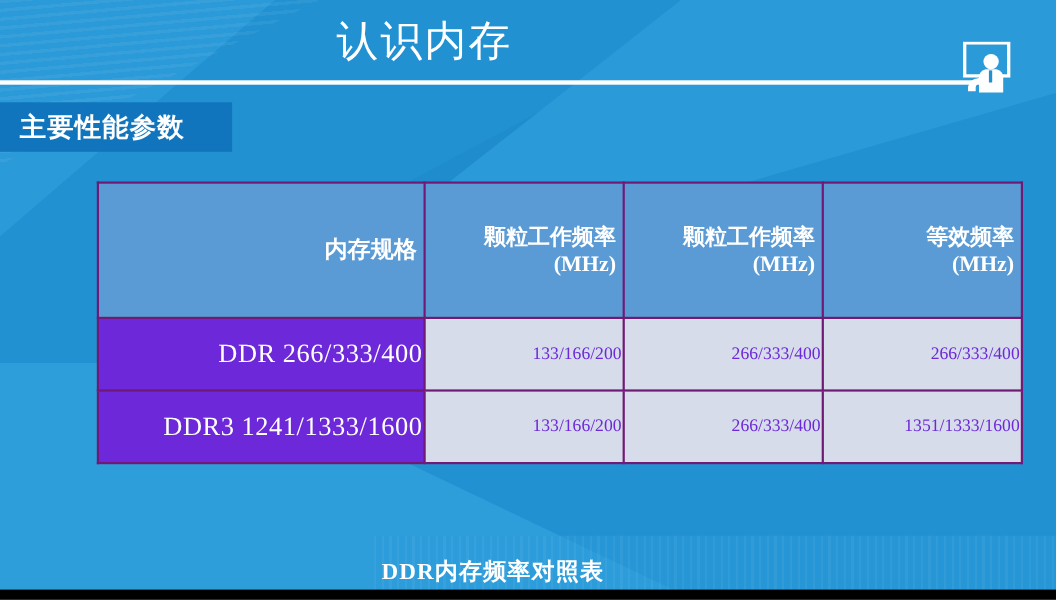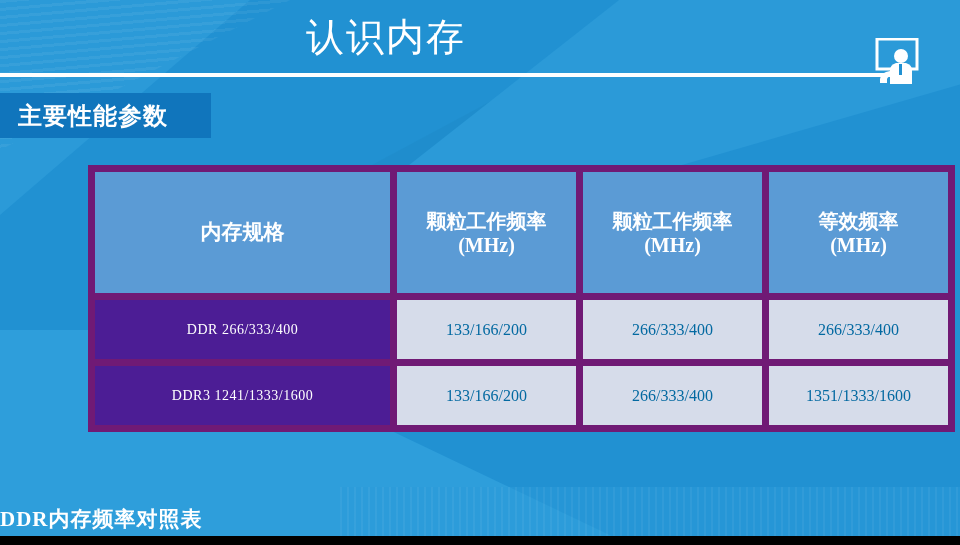--- a/index.html
+++ b/index.html
@@ -134,22 +134,22 @@
   
   .data-table {
     position: absolute;
     left: 88px;
     top: 165px;
     width: 784px;
     border-collapse: collapse;
     table-layout: fixed;
   }
   .data-table th, .data-table td {
-    border: 7px solid #701a75;
-    text-align: center;
+    border: 2px solid #701a75;
+    text-align: right;
     vertical-align: middle;
   }
   .col-spec   { width: 283px; }
   .col-core   { width: 167px; }
   .col-work   { width: 167px; }
   .col-effect { width: 167px; }
 
   .data-table thead th {
     height: 121px;
     background: #5b9bd5;
@@ -158,39 +158,40 @@
     font-weight: bold;
     font-family: "Liberation Serif", serif;
     line-height: 1.2;
     padding: 0 6px;
   }
   .data-table thead th.head-spec {
     font-size: 21px;
   }
   .data-table tbody tr { height: 66px; }
   .cell-spec {
-    background: #4c1d95;
-    color: #ffffff;
-    font-size: 14px;
+    background: #6d28d9;
+    color: #ffffff;
+    font-size: 24px;
     font-family: "Liberation Serif", serif;
     letter-spacing: 0.5px;
   }
   .cell-val {
-    color: #0369a1;
+    color: #6d28d9;
     font-size: 16px;
     font-family: "Liberation Serif", serif;
   }
   tr.row-odd  .cell-val { background: #d6dcea; }
   tr.row-even .cell-val { background: #eaeef6; }
 
   
   .table-caption {
     position: absolute;
     left: 0; top: 505px;
     width: 896px;
+    text-align: center;
     color: #ffffff;
     font-size: 21px;
     font-weight: bold;
     font-family: "Liberation Serif", serif;
     letter-spacing: 1px;
   }
 </style>
 </head>
 <body>
 

